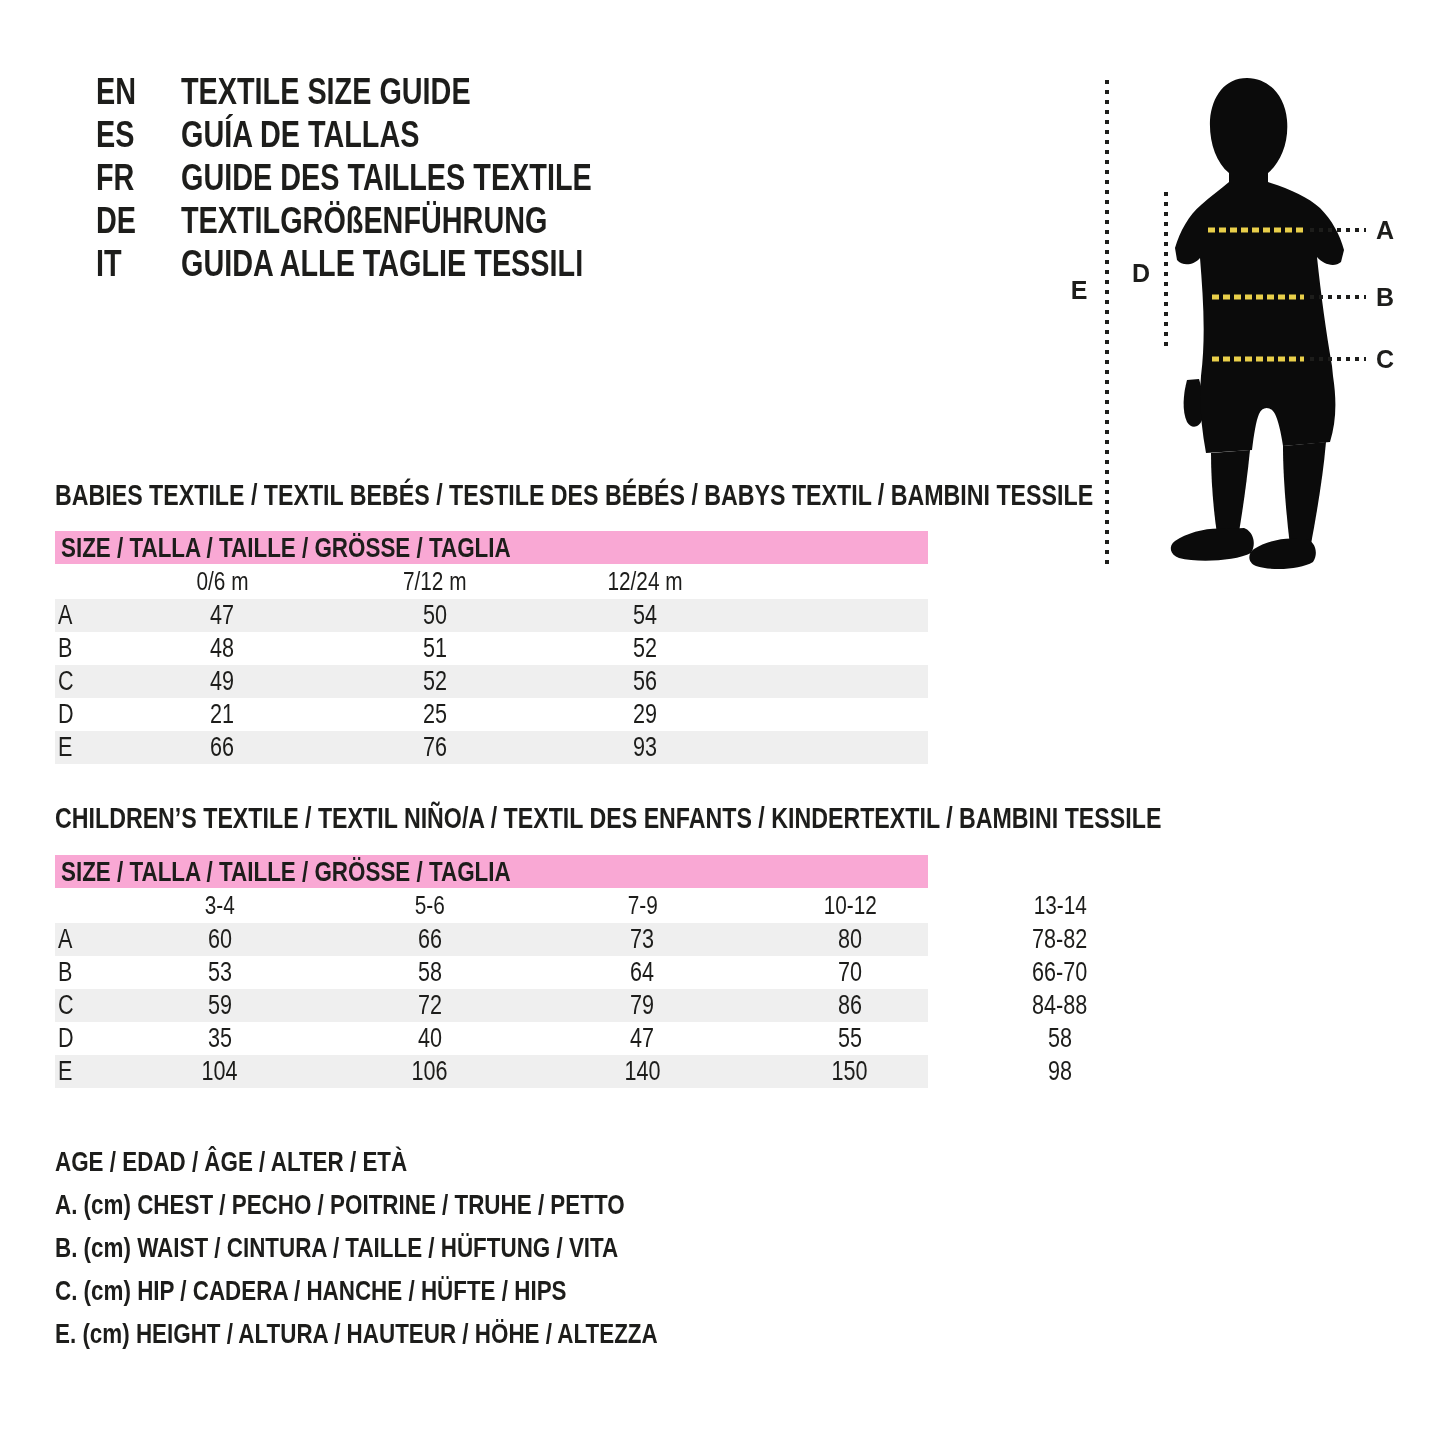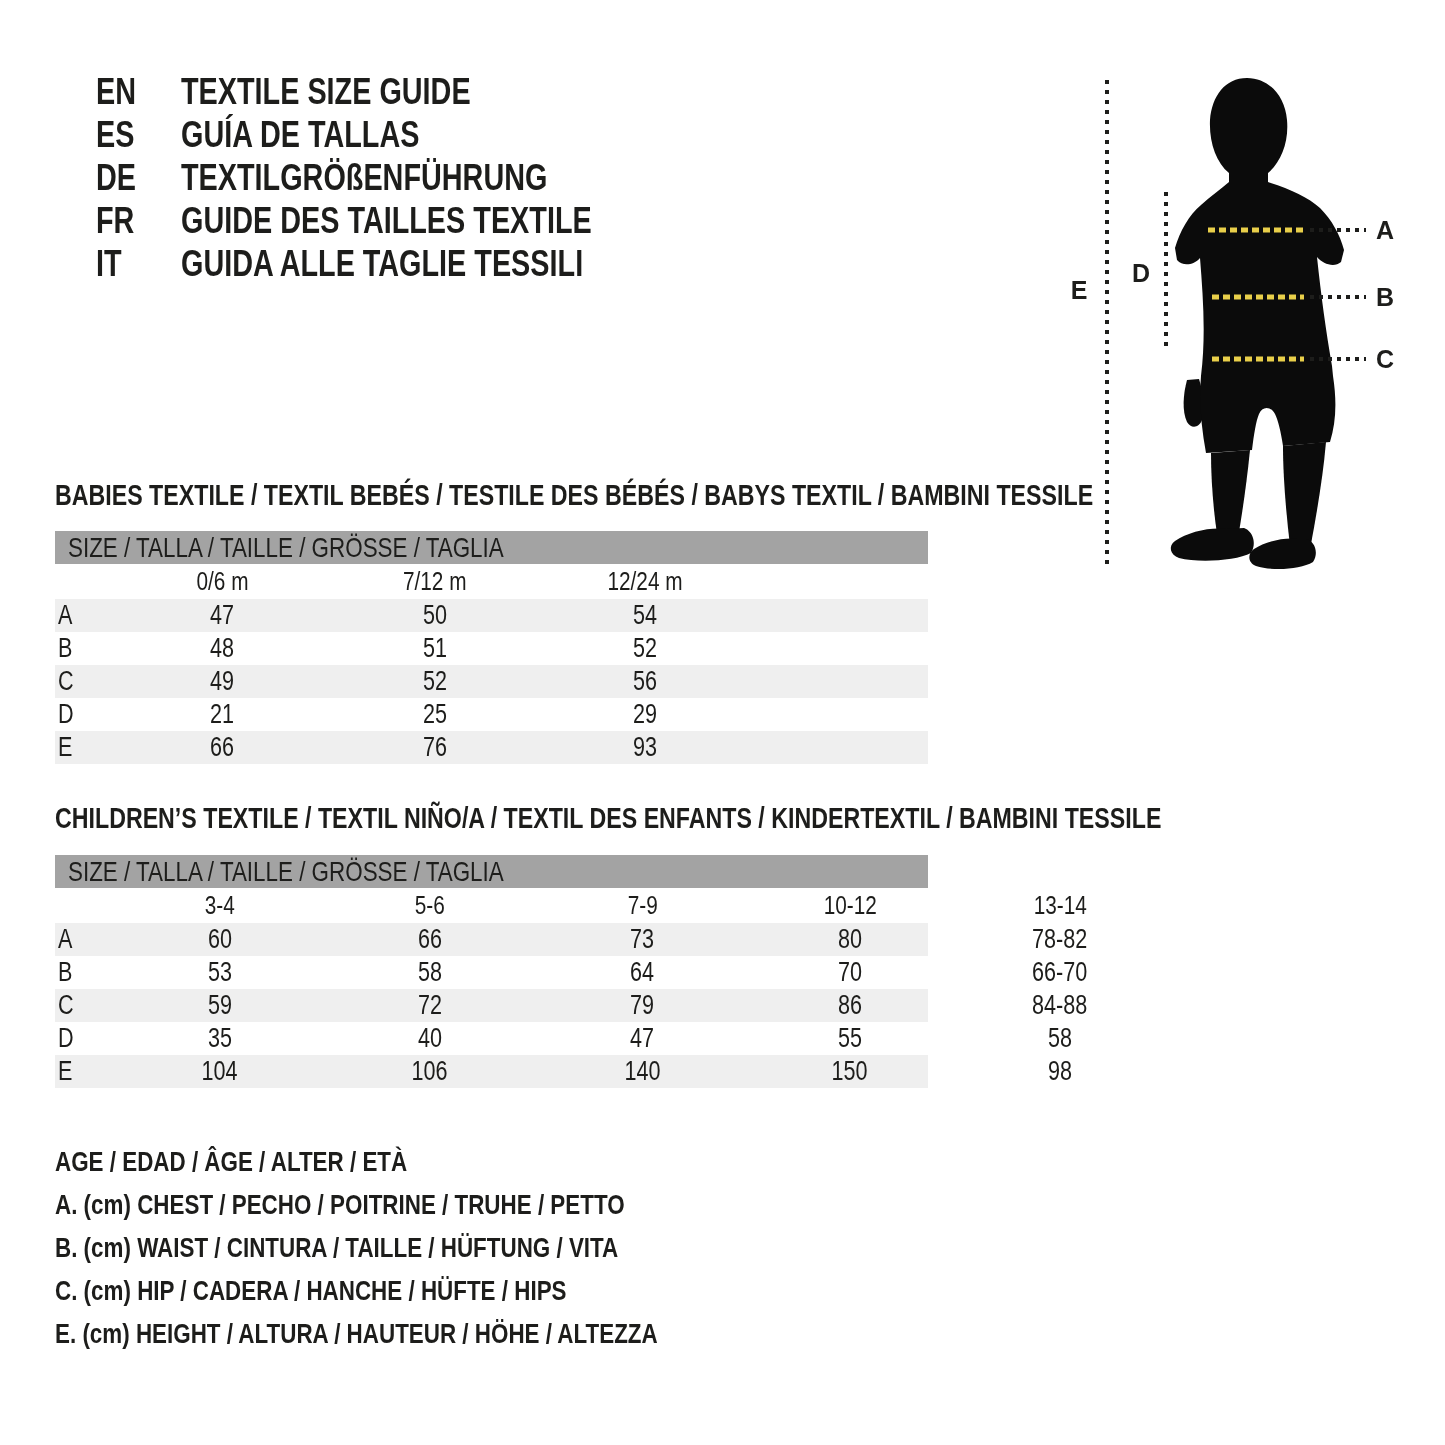--- a/index.html
+++ b/index.html
@@ -21,22 +21,22 @@
   
   .figure{left:1040px;top:60px;width:405px;height:540px;}
   .figure svg{position:absolute;left:0;top:0;}
   .fig-label{position:absolute;font-size:25px;font-weight:700;transform:translate(-50%,-50%);}
 
   
   .tbl-heading{left:55px;margin:0;font-size:29px;font-weight:700;line-height:29px;white-space:nowrap;}
 
   
   .size-table{left:55px;width:873px;}
-  .size-bar{height:33px;background:#a3a3a3;display:flex;align-items:center;padding-left:13px;
-            font-size:28px;font-weight:400;}
+  .size-bar{height:33px;background:#f9a8d4;display:flex;align-items:center;padding-left:6px;
+            font-size:28px;font-weight:700;}
   .thead{height:35px;}
   .trow{height:33px;}
   .trow.band{background:#efefef;}
   .grid-b,.grid-c{display:grid;align-items:center;font-size:27px;font-weight:400;gap:45px;}
   .grid-b{grid-template-columns:40px 165px 170px 160px 1fr;}
   .grid-c{grid-template-columns:40px 160px 170px 165px 160px 170px 1fr;}
   .cell{text-align:center;}
   .cell.lbl{text-align:left;padding-left:3px;}
   .thead{font-size:26px;}
 
@@ -50,26 +50,26 @@
 <section class="abs lang-block">
   <div class="lang-row">
     <span class="lang-code"><span class="cond">EN</span></span>
     <span class="lang-title"><span class="cond">TEXTILE SIZE GUIDE</span></span>
   </div>
   <div class="lang-row">
     <span class="lang-code"><span class="cond">ES</span></span>
     <span class="lang-title"><span class="cond">GUÍA DE TALLAS</span></span>
   </div>
   <div class="lang-row">
+    <span class="lang-code"><span class="cond">FR</span></span>
+    <span class="lang-title"><span class="cond">GUIDE DES TAILLES TEXTILE</span></span>
+  </div>
+  <div class="lang-row">
     <span class="lang-code"><span class="cond">DE</span></span>
     <span class="lang-title"><span class="cond">TEXTILGRÖßENFÜHRUNG</span></span>
-  </div>
-  <div class="lang-row">
-    <span class="lang-code"><span class="cond">FR</span></span>
-    <span class="lang-title"><span class="cond">GUIDE DES TAILLES TEXTILE</span></span>
   </div>
   <div class="lang-row">
     <span class="lang-code"><span class="cond">IT</span></span>
     <span class="lang-title"><span class="cond">GUIDA ALLE TAGLIE TESSILI</span></span>
   </div>
 </section>
 
 <section class="abs figure">
   <svg width="405" height="540" viewBox="0 0 405 540">
 

